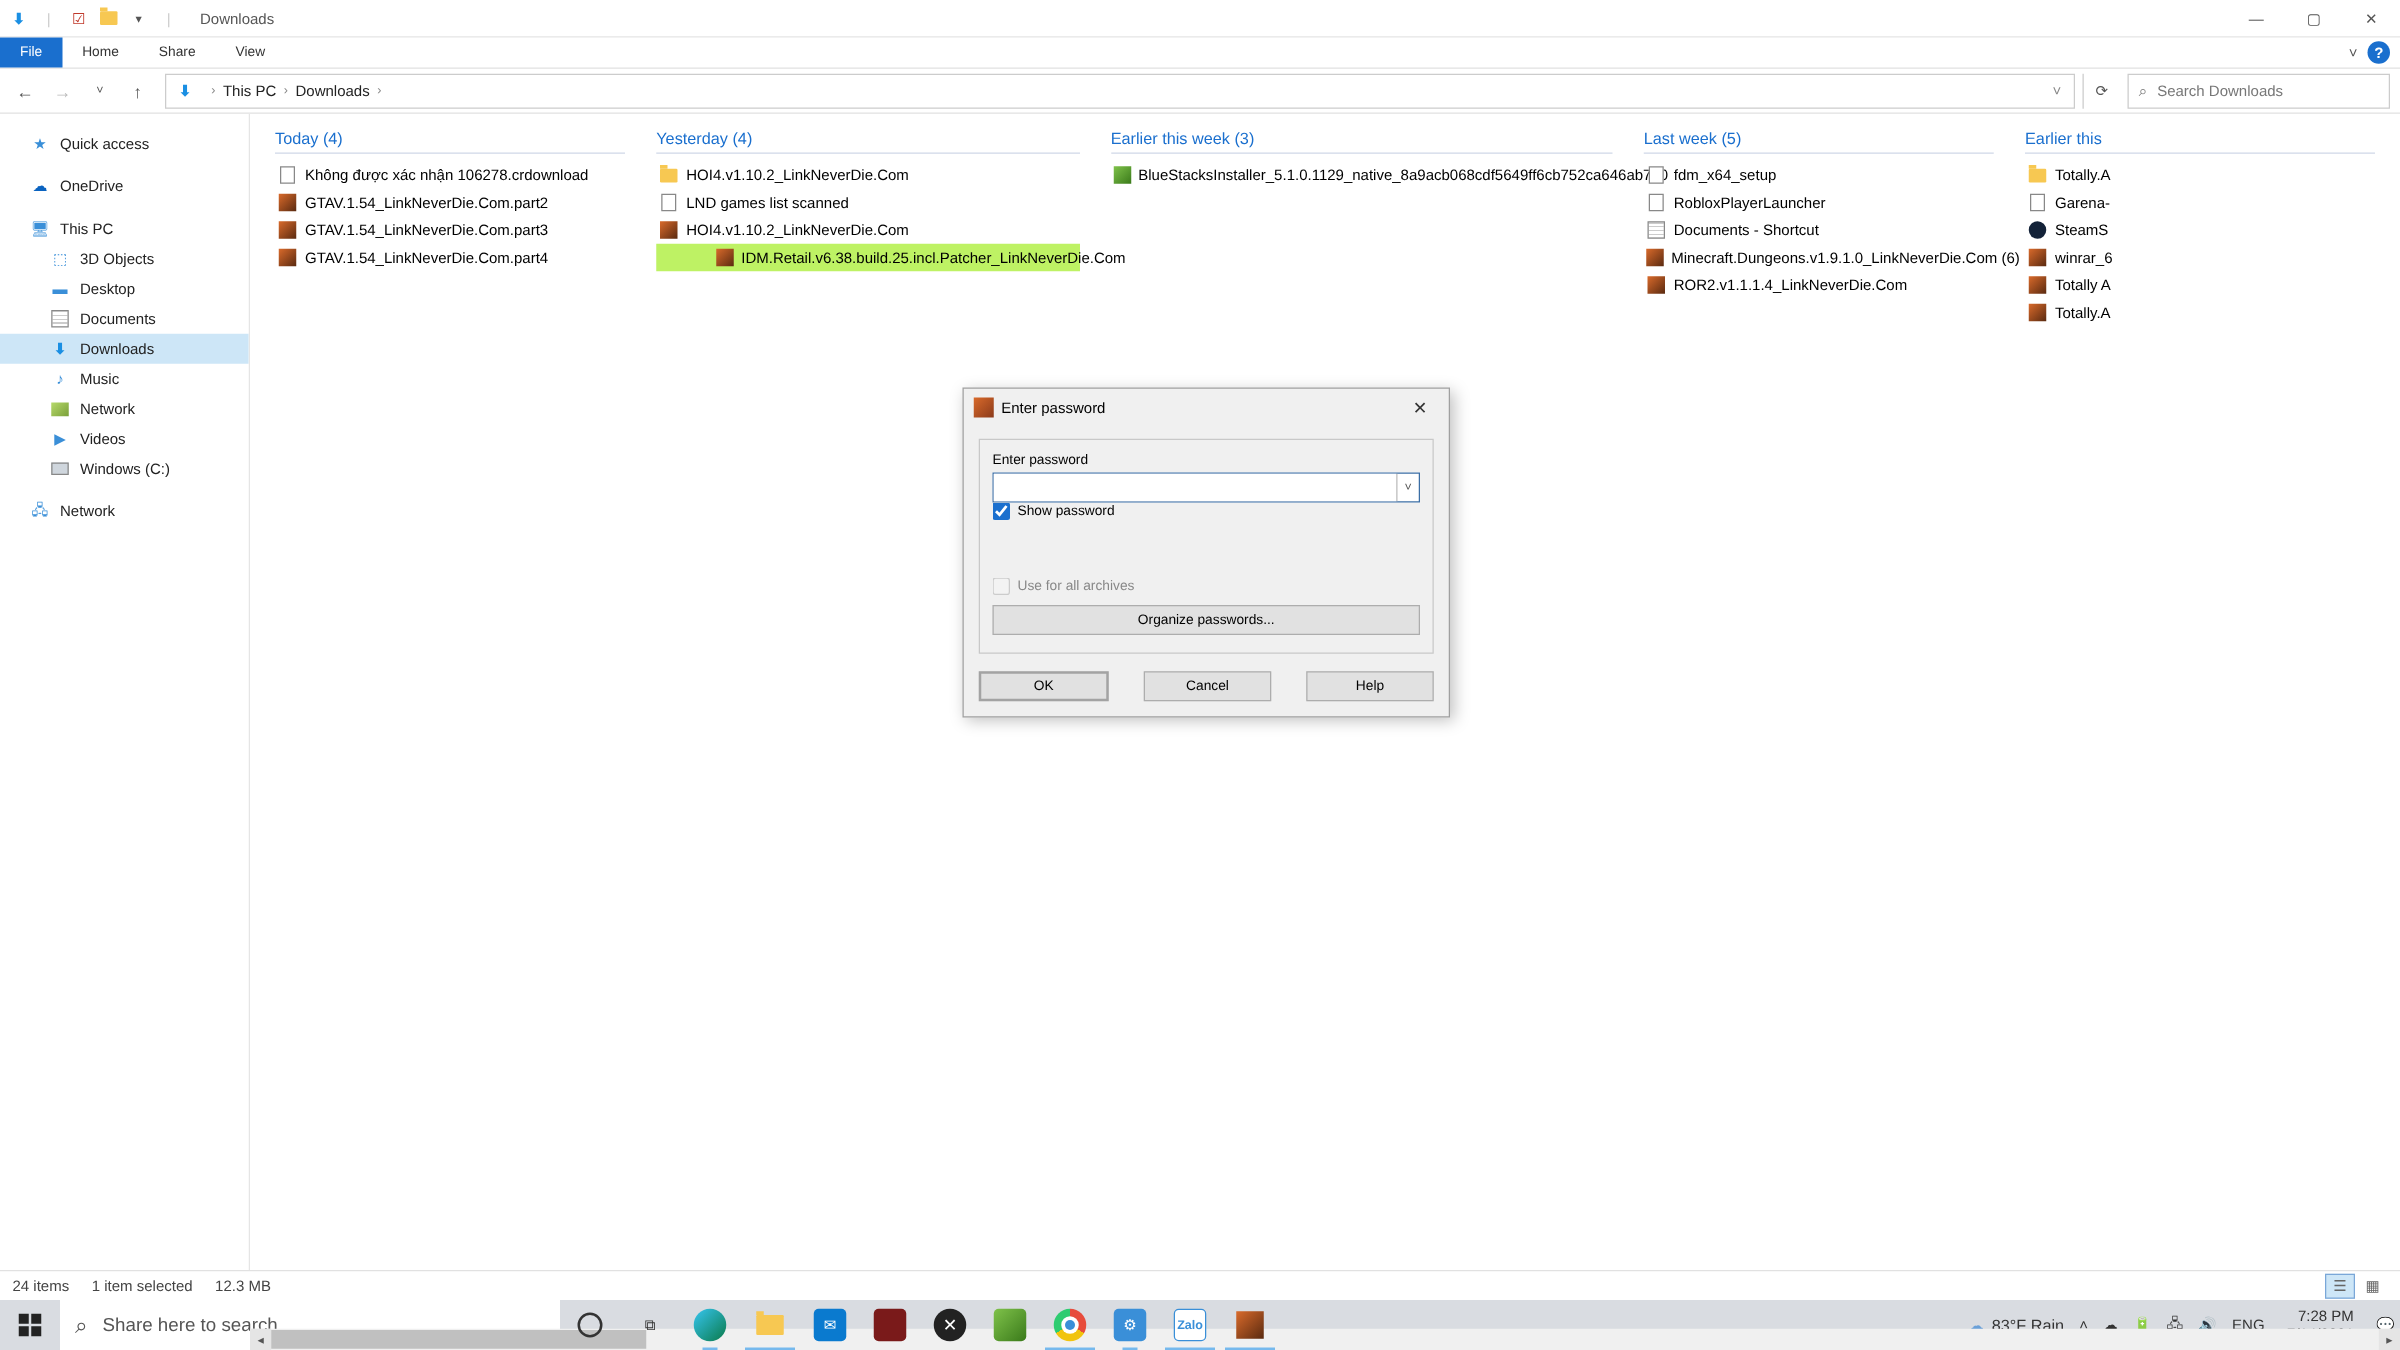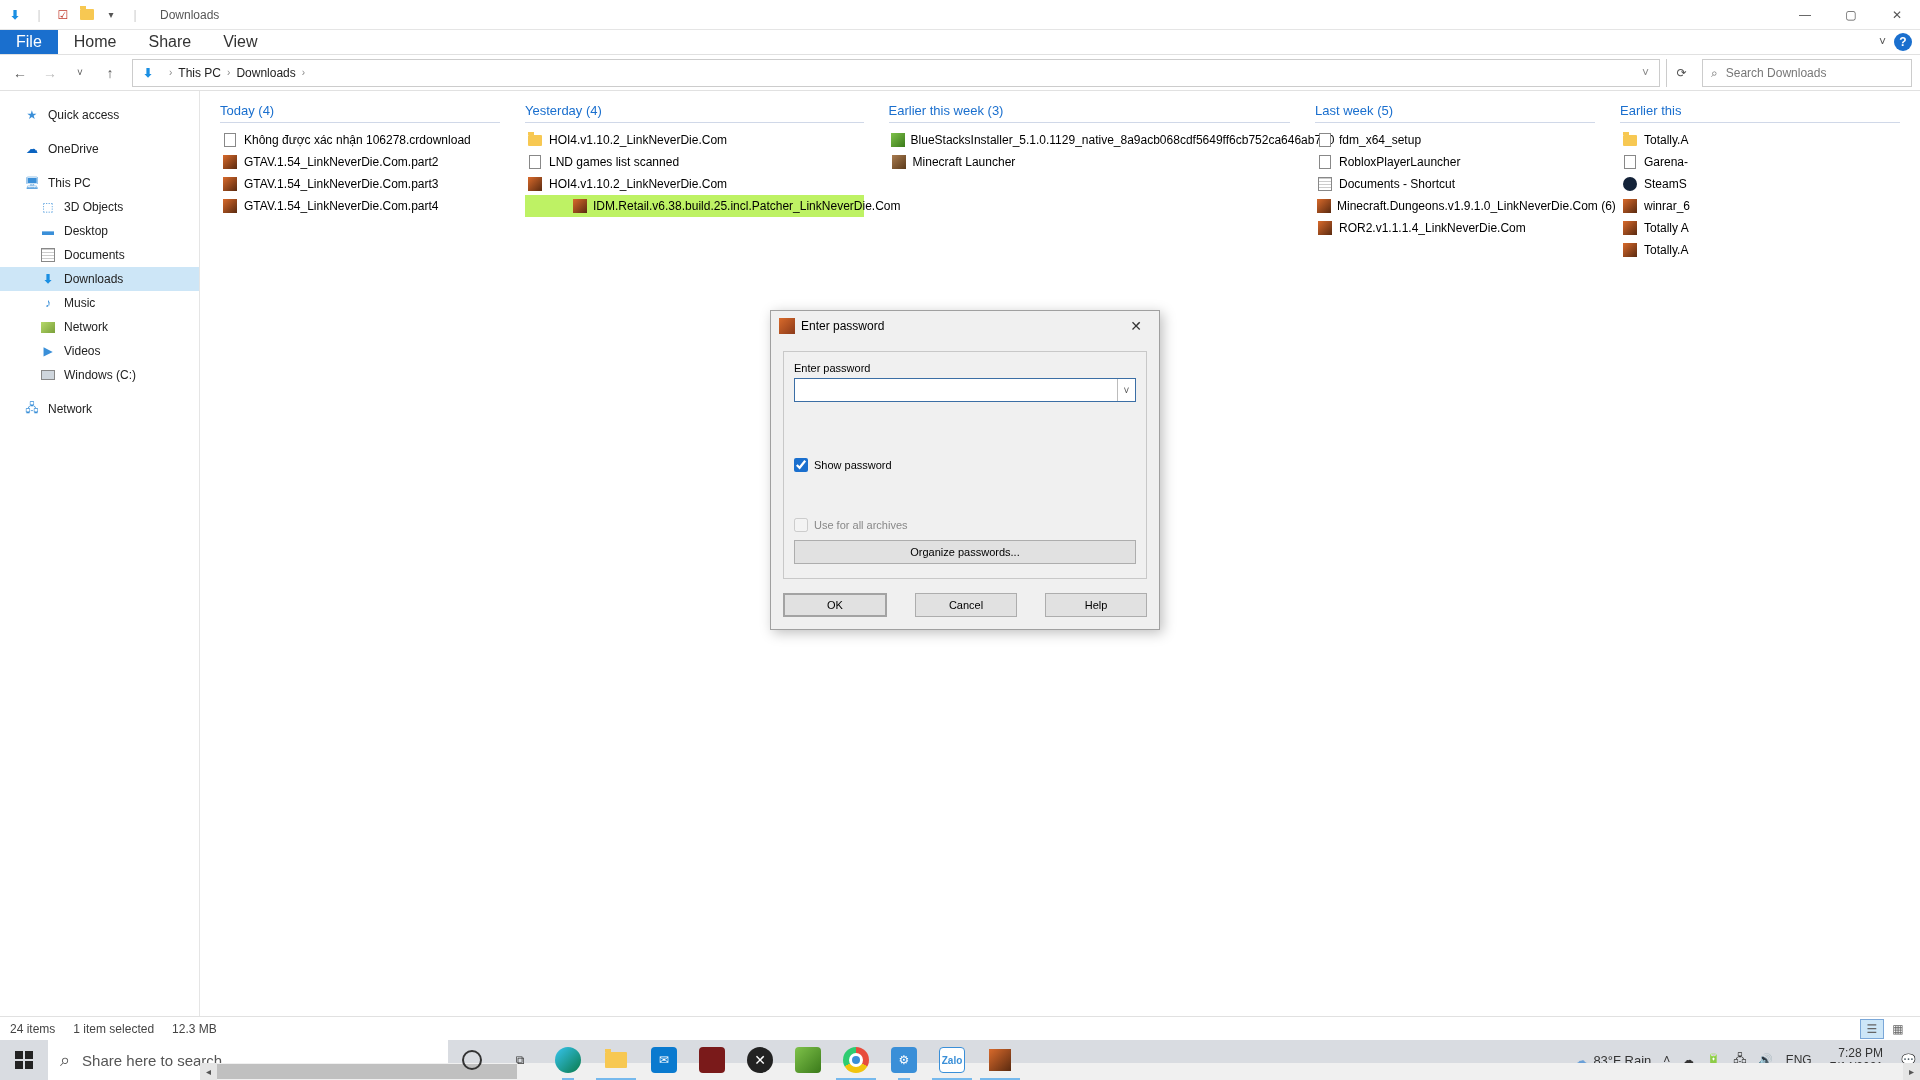--- a/index.html
+++ b/index.html
@@ -9,21 +9,21 @@
 
 .titlebar { height: 30px; display: flex; align-items: center; background: #fff; border-bottom: 1px solid #e5e5e5; }
 .titlebar .qat { display: flex; align-items: center; gap: 6px; padding: 0 6px; }
 .titlebar .qat .qicon { width: 18px; height: 18px; display: inline-flex; align-items: center; justify-content: center; }
 .titlebar .title { margin-left: 10px; color: #555; font-size: 12px; }
 .titlebar .winbtns { margin-left: auto; display: flex; }
 .titlebar .winbtns .wbtn { width: 46px; height: 30px; display: flex; align-items: center; justify-content: center; color: #555; }
 
 
 .ribbon { height: 25px; display: flex; align-items: stretch; border-bottom: 1px solid #e1e1e1; }
-.ribbon .tab { padding: 0 16px; display: flex; align-items: center; font-size: 16px; color: #333; cursor: default; }
+.ribbon .tab { padding: 0 16px; display: flex; align-items: center; font-size: 11px; color: #333; cursor: default; }
 .ribbon .tab.file { background: #1a6fce; color: #fff; }
 .ribbon .help { margin-left: auto; display: flex; align-items: center; padding-right: 8px; gap: 8px; }
 .ribbon .help .circ { width: 18px; height: 18px; border-radius: 50%; background: #1a6fce; color: #fff; display: flex; align-items: center; justify-content: center; font-size: 12px; font-weight: bold; }
 
 
 .navrow { height: 36px; display: flex; align-items: center; padding: 0 8px; gap: 6px; border-bottom: 1px solid #e1e1e1; }
 .navbtn { width: 24px; height: 24px; display: flex; align-items: center; justify-content: center; color: #555; font-size: 14px; }
 .breadcrumb { flex: 1; height: 28px; border: 1px solid #ccc; display: flex; align-items: center; padding: 0 6px; margin-left: 4px; margin-right: 6px; }
 .breadcrumb .bicon { width: 18px; height: 18px; margin-right: 6px; display: flex; align-items: center; justify-content: center; }
 .breadcrumb .crumb { display: inline-flex; align-items: center; font-size: 12px; color: #222; }
@@ -65,21 +65,21 @@
 .dialog .dlgtitle { height: 30px; display: flex; align-items: center; padding: 0 8px; font-size: 12px; }
 .dialog .dlgtitle .dlgicon { width: 16px; height: 16px; margin-right: 6px; background: linear-gradient(135deg,#d96a2b,#8b3a1a); }
 .dialog .dlgtitle .close { margin-left: auto; width: 30px; text-align: center; color: #333; font-size: 14px; }
 .dialog .dlgbody { padding: 10px 12px 12px 12px; font-size: 11px; }
 .dialog .info { text-align: center; line-height: 1.5; color: #333; margin-bottom: 10px; word-break: break-all; }
 .dialog .frame { border: 1px solid #c8c8c8; padding: 10px 10px 14px 10px; background: #f0f0f0; }
 .dialog label.fl { display: block; margin-bottom: 4px; }
 .dialog .pwrow { display: flex; align-items: stretch; border: 1px solid #3b6ea5; background: #fff; height: 24px; }
 .dialog .pwrow input { flex: 1; border: none; outline: none; padding: 0 6px; font-size: 12px; }
 .dialog .pwrow .combo { width: 18px; border-left: 1px solid #bcbcbc; display: flex; align-items: center; justify-content: center; color: #555; font-size: 10px; }
-.dialog .chkrow { display: flex; align-items: center; gap: 6px; margin-top: 56px; }
+.dialog .chkrow { display: flex; align-items: center; gap: 6px; }
 .dialog .chkrow2 { display: flex; align-items: center; gap: 6px; margin-top: 46px; color: #888; }
 .dialog input[type=checkbox] { width: 14px; height: 14px; accent-color: #1a6fce; }
 .dialog .orgbtn { width: 100%; height: 24px; margin-top: 8px; background: #e1e1e1; border: 1px solid #adadad; font-size: 11px; }
 .dialog .btnrow { display: flex; gap: 28px; justify-content: space-between; margin-top: 14px; }
 .dialog .btnrow button { flex: 1; height: 24px; font-size: 11px; background: #e1e1e1; border: 1px solid #adadad; }
 .dialog .btnrow button.primary { border: 2px solid #a3a3a3; }
 
 
 .taskbar { height: 40px; background: #d9dce1; display: flex; align-items: center; }
 .taskbar .start { width: 48px; height: 40px; display: flex; align-items: center; justify-content: center; }
@@ -281,26 +281,20 @@
             <span>IDM.Retail.v6.38.build.25.incl.Patcher_LinkNeverDie.Com</span>
           </div>
         </div>
         <div class="group wide">
           <div class="group-header">Earlier this week (3)</div>
           <div class="filerow">
             <span class="ficon">
               <span class="i-cube"></span>
             </span>
             <span>BlueStacksInstaller_5.1.0.1129_native_8a9acb068cdf5649ff6cb752ca646ab7_0</span>
-          </div>
-          <div class="filerow">
-            <span class="ficon">
-              <span class="i-cube2"></span>
-            </span>
-            <span>Minecraft Launcher</span>
           </div>
         </div>
         <div class="group">
           <div class="group-header">Last week (5)</div>
           <div class="filerow">
             <span class="ficon">
               <span class="i-page"></span>
             </span>
             <span>fdm_x64_setup</span>
           </div>

